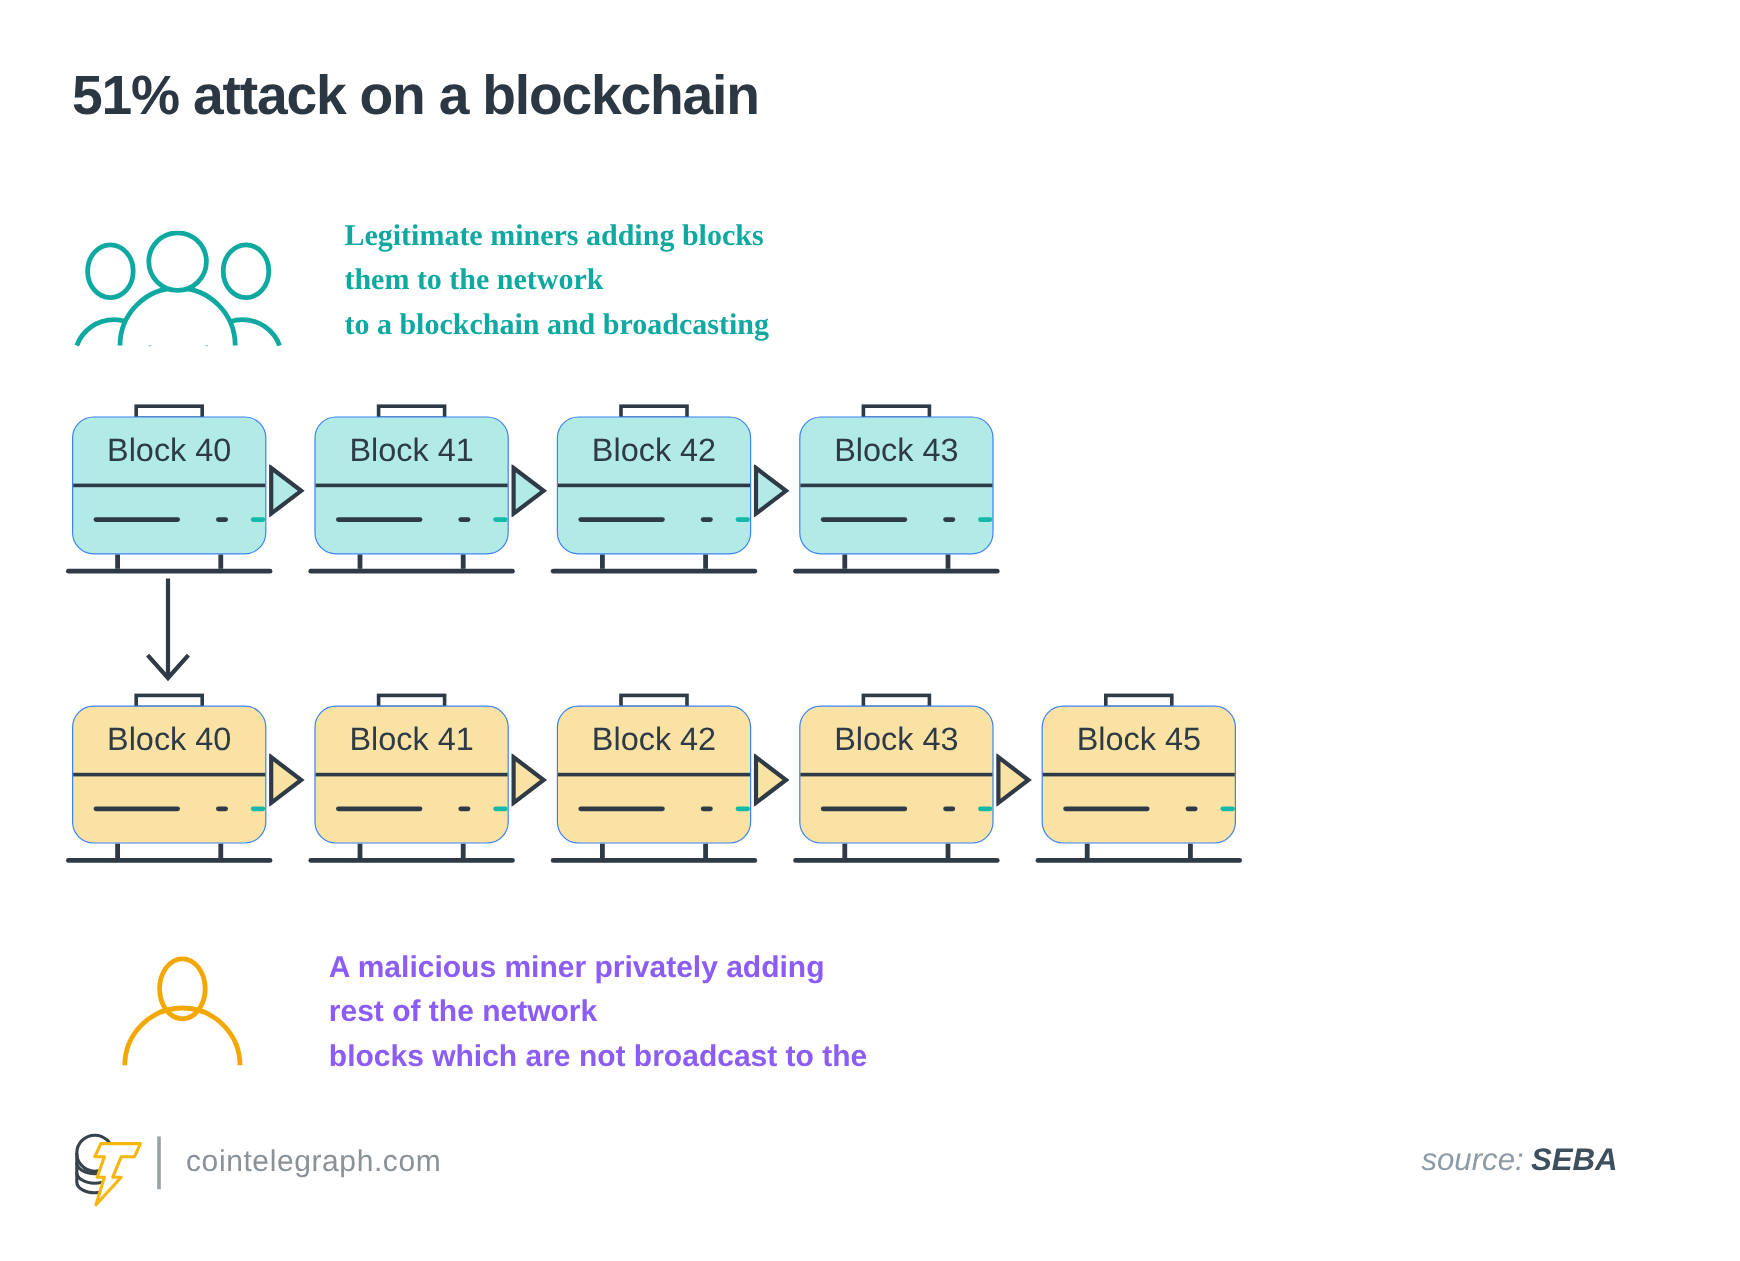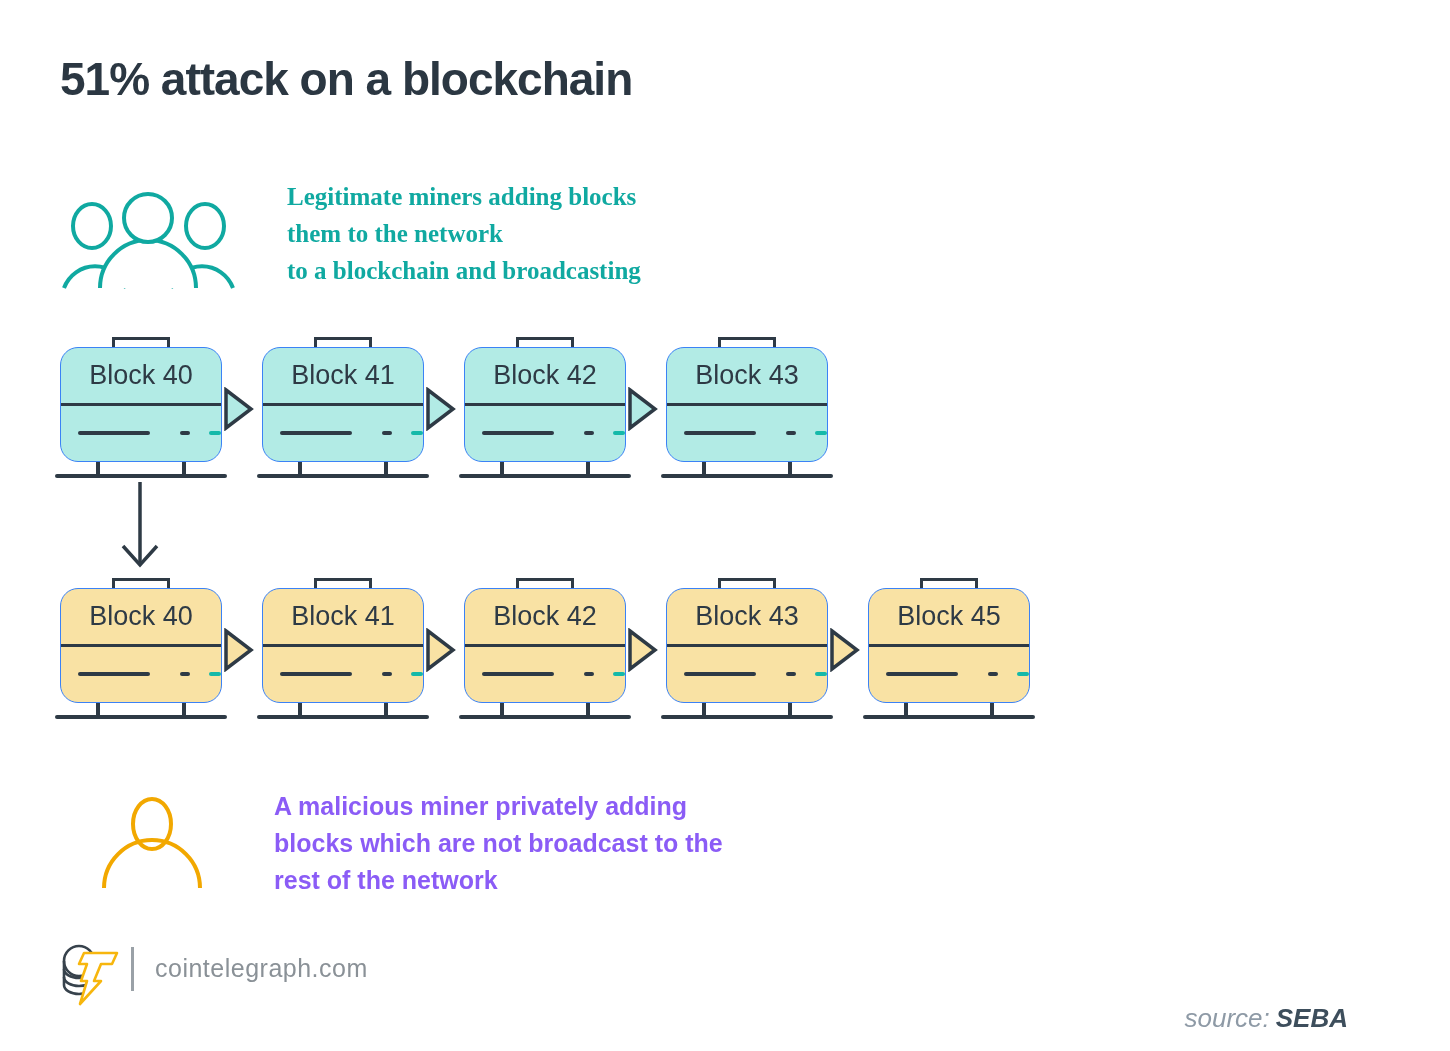--- a/index.html
+++ b/index.html
@@ -46,21 +46,21 @@
   .stand .base{position:absolute;top:12px;left:-5px;width:172px;height:4px;
                background:#2e3a45;border-radius:2px;}
   .chain-arrow{position:absolute;right:-33px;top:50px;z-index:2;}
   .block.teal  .chain-arrow polygon{fill:#b2ebe5;}
   .block.yellow .chain-arrow polygon{fill:#f9e2a4;}
 
   
   .footer-logo{position:absolute;left:56px;top:941px;}
   .footer-divider{position:absolute;left:131px;top:947px;width:3px;height:44px;background:#9aa1a7;}
   .footer-site{position:absolute;left:155px;top:954px;font-size:25px;color:#8a9197;letter-spacing:0.5px;text-align:center;}
-  .footer-source{position:absolute;right:60px;top:1003px;font-size:26px;font-style:italic;color:#8e9aa6;}
+  .footer-source{position:absolute;right:60px;top:951px;font-size:26px;font-style:italic;color:#8e9aa6;}
   .footer-source b{color:#3d4e5c;font-weight:700;margin-left:6px;}
 </style>
 </head>
 <body>
 
 <div class="canvas">
 
   <h1 class="title">51% attack on a blockchain</h1>
 
   <svg class="group-icon" width="173" height="97" viewBox="0 0 173 97">
@@ -270,22 +270,22 @@
 
   <svg class="miner-icon" width="105" height="92" viewBox="0 0 105 92">
     <g fill="none" stroke="#f2a800" stroke-width="4">
       <ellipse cx="52" cy="28" rx="19" ry="25"></ellipse>
       <path d="M 4 92 A 48 48 0 0 1 100 92"></path>
     </g>
   </svg>
 
   <div class="legend yellow">
     <div>A malicious miner privately adding</div>
+    <div>rest of the network</div>
     <div>blocks which are not broadcast to the</div>
-    <div>rest of the network</div>
   </div>
 
   <svg class="footer-logo" width="66" height="66" viewBox="0 0 66 66">
     <g fill="none" stroke="#37424c" stroke-width="2.6">
       <circle cx="23" cy="20" r="15"></circle>
       <path d="M 8 28 A 15 9 0 0 0 38 28"></path>
       <path d="M 8 36 A 15 9 0 0 0 38 36"></path>
       <path d="M 8 20 L 8 44 A 15 9 0 0 0 38 44"></path>
     </g>
     <polygon points="28,12 61,12 56,23 45,23 38,40 45,40 24,63 31,40 25,40 31,23 23,23" fill="#ffffff" stroke="#f7b60d" stroke-width="2.6" stroke-linejoin="round"></polygon>

